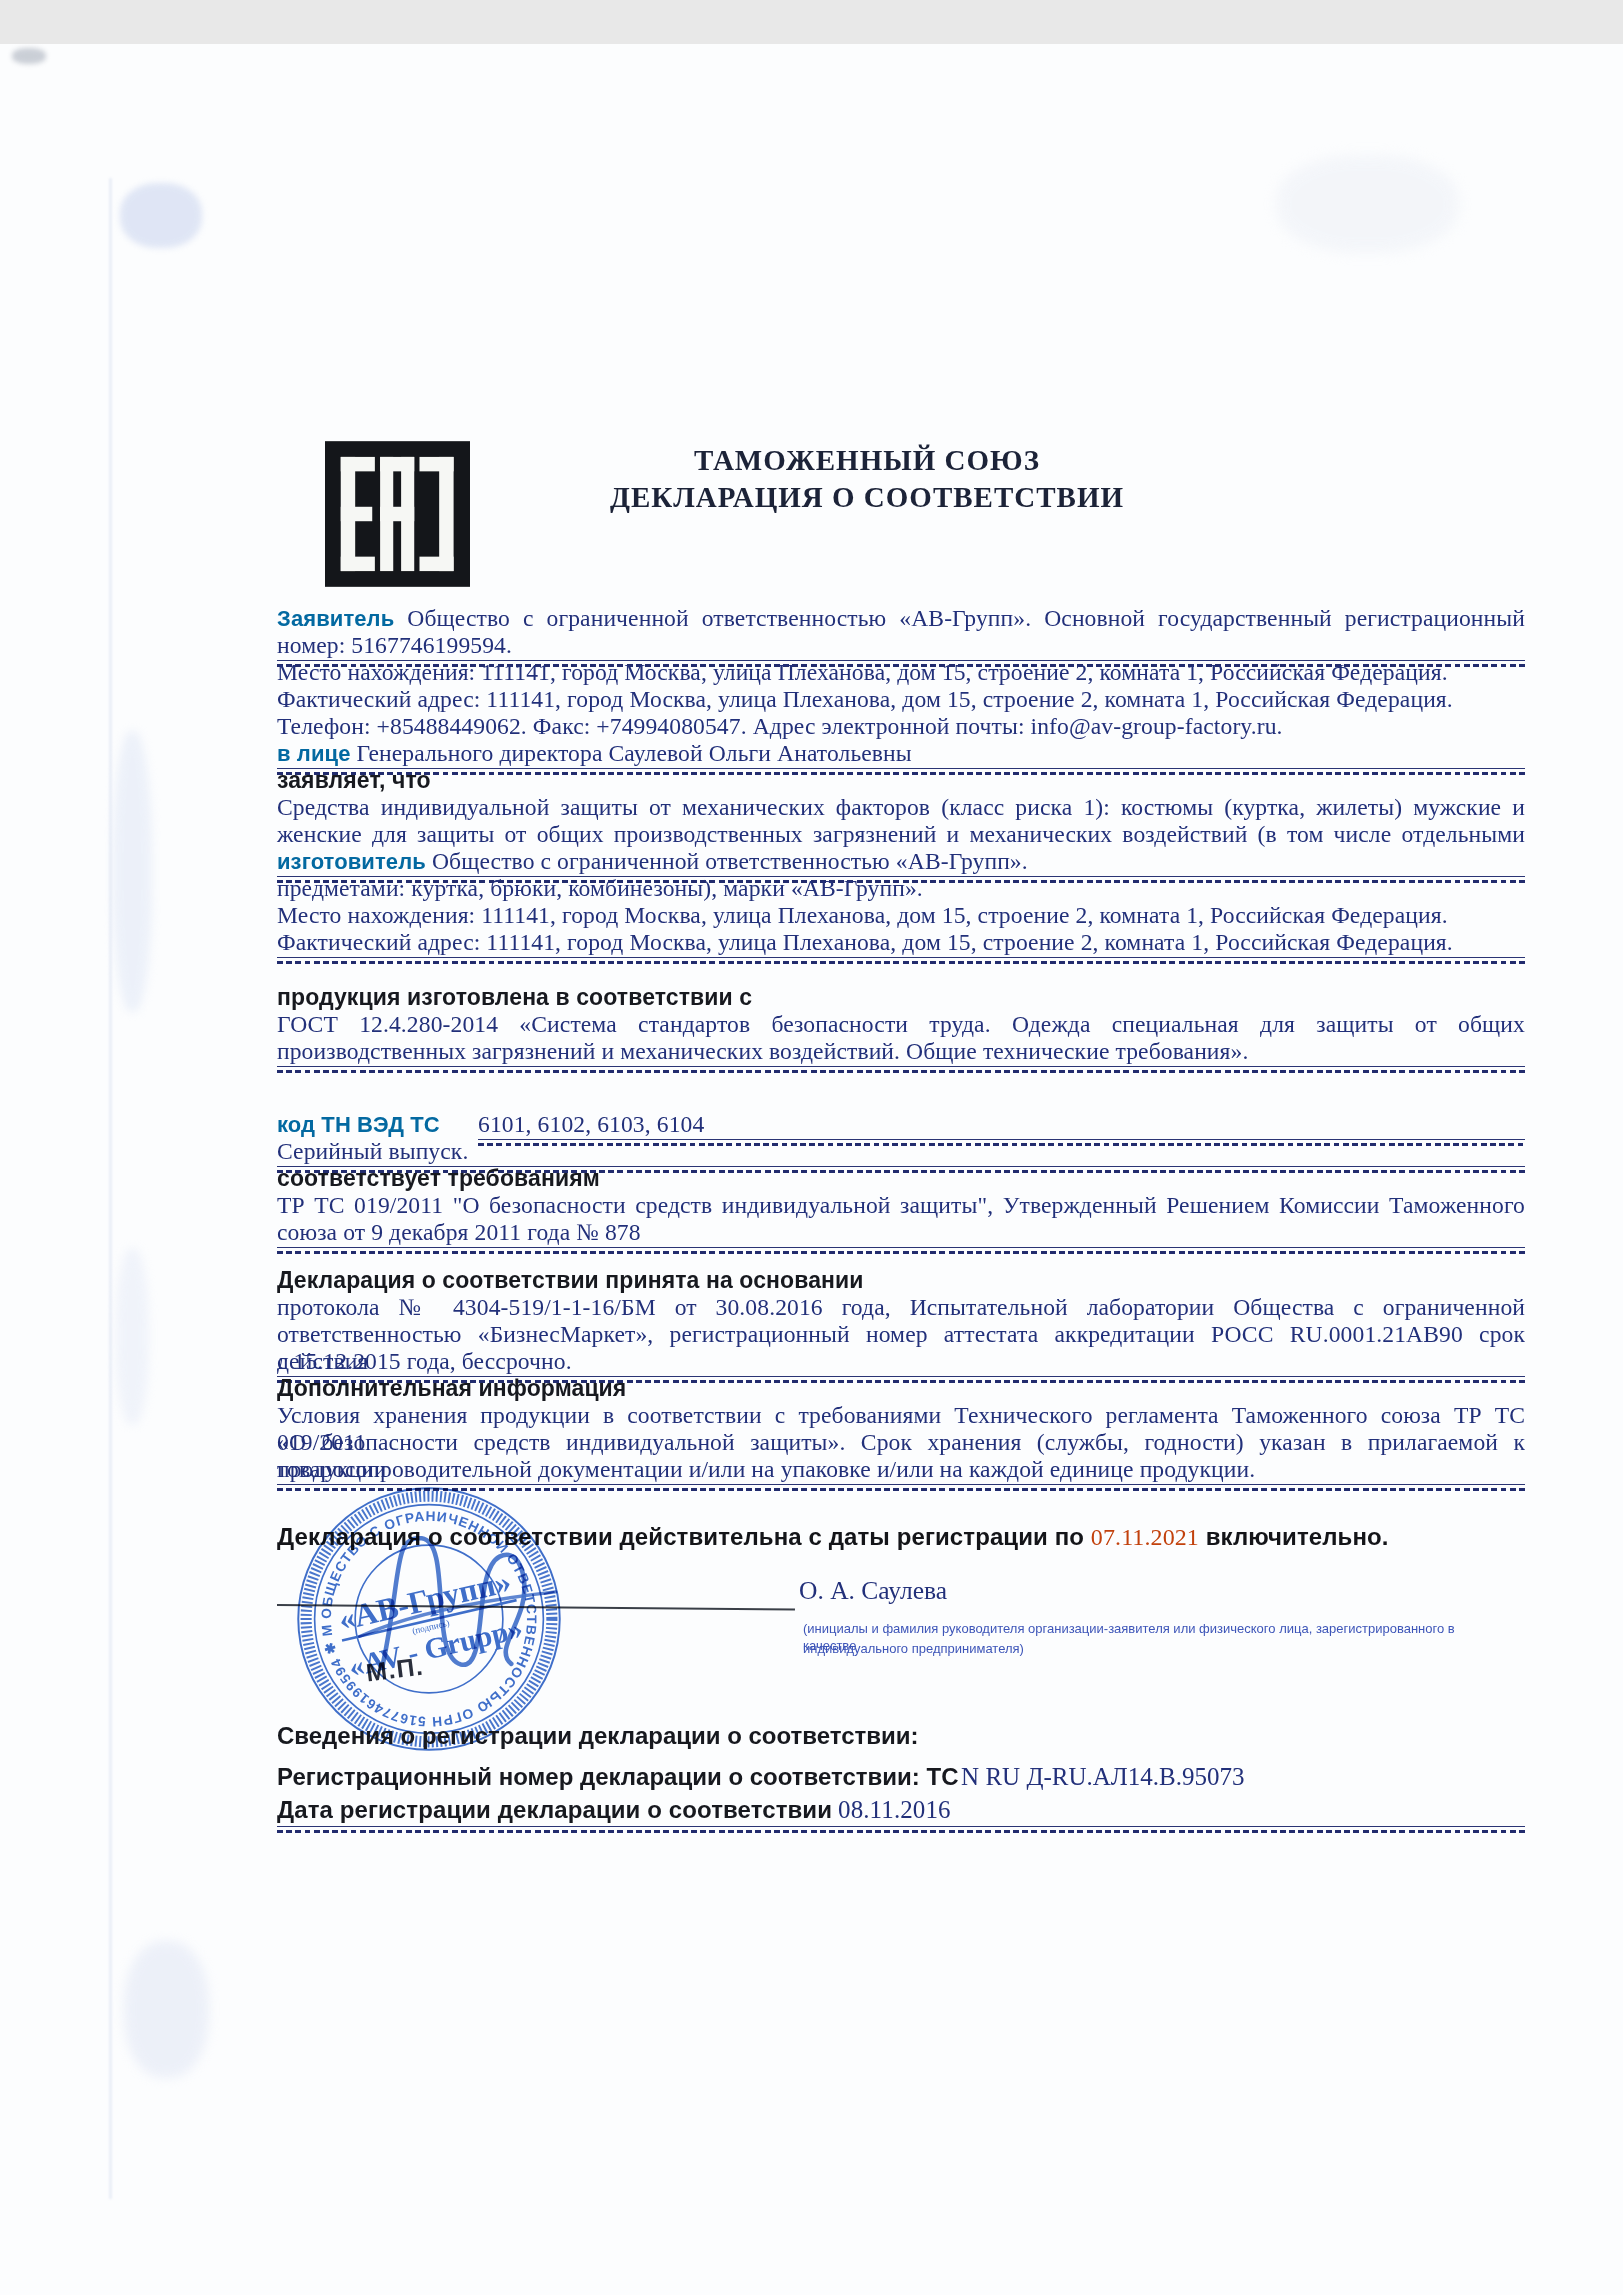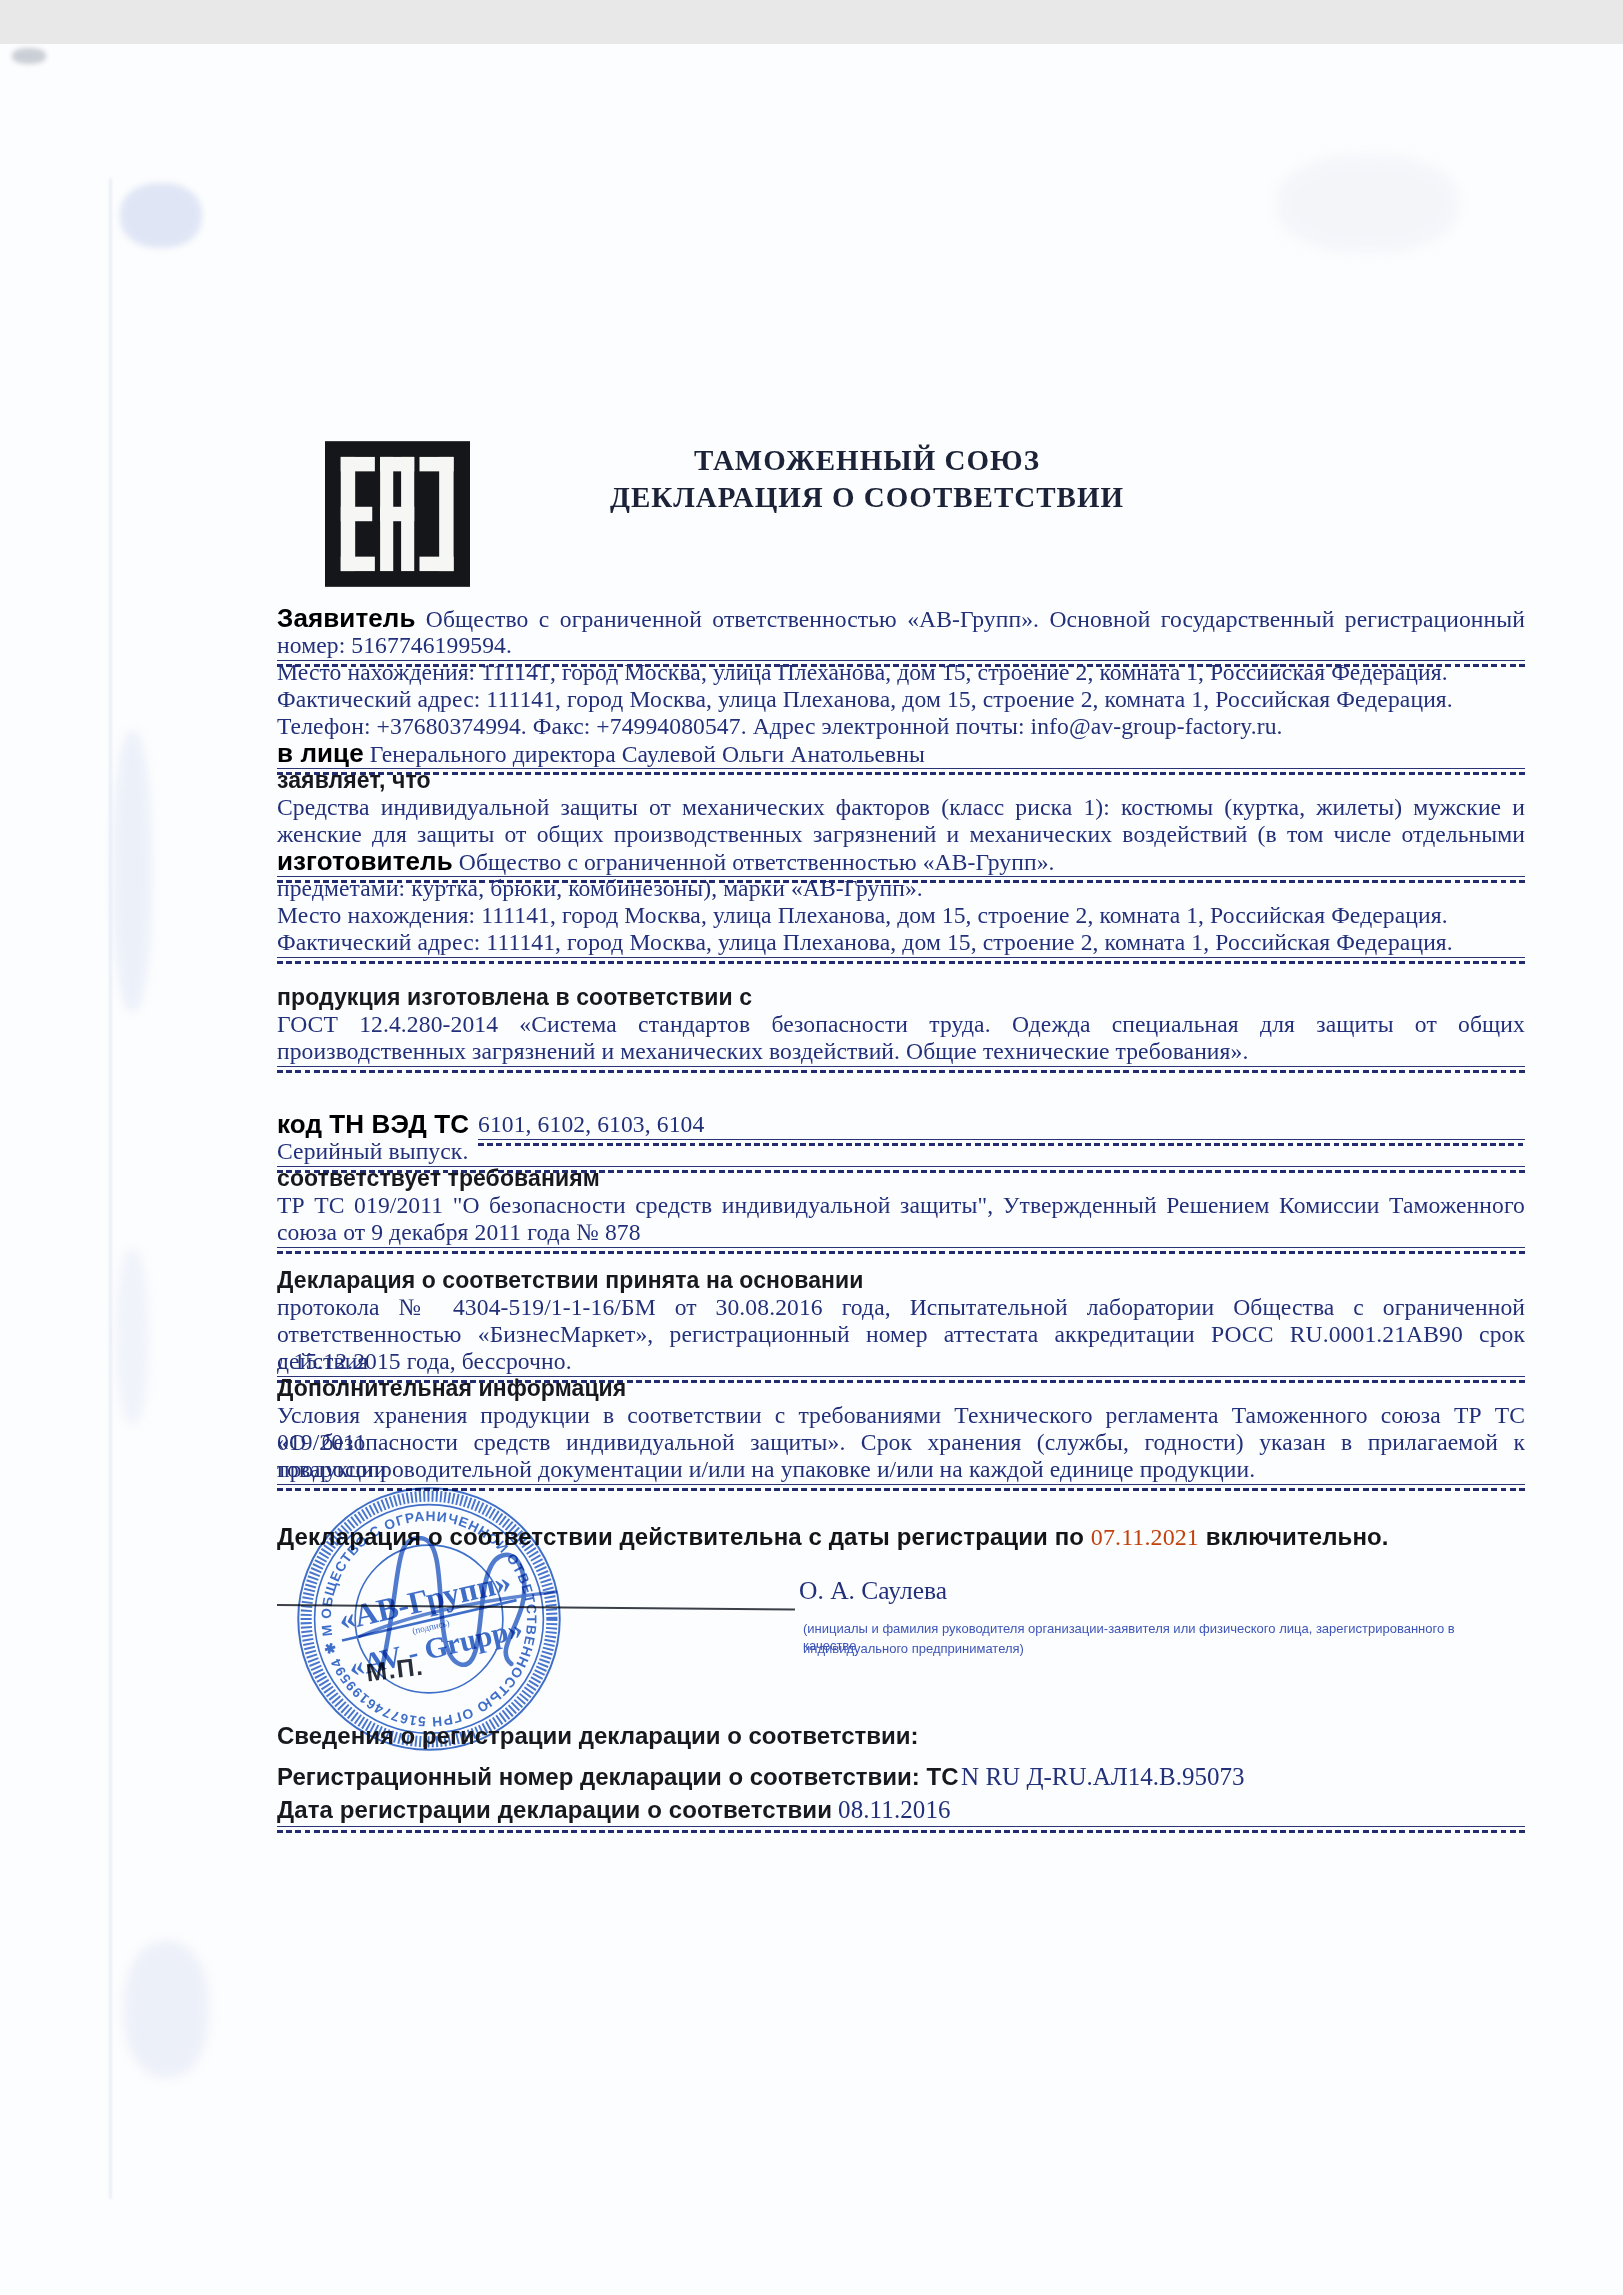--- a/index.html
+++ b/index.html
@@ -11,21 +11,21 @@
   .bottom-rule{position:absolute;left:23.6px;top:2278px;width:1577px;height:2px;background:#80857c;opacity:.85;}
   .bottom-rule-dark{position:absolute;left:298px;top:2278px;width:674px;height:2px;background:#676c62;}
   
   .eac{position:absolute;left:325px;top:396px;width:145px;height:148px;}
   .title{position:absolute;left:507px;top:398px;width:720px;text-align:center;
          font-weight:bold;font-size:29px;line-height:37px;color:#1c2338;letter-spacing:1px;}
   
   .doc{position:absolute;left:277px;top:561px;width:1248px;color:#22307a;}
   .ln{position:relative;height:27px;line-height:27px;font-size:23.6px;letter-spacing:0.1px;white-space:nowrap;}
   .just{white-space:normal;text-align:justify;text-align-last:justify;}
-  .lbl{font-family:"Liberation Sans","DejaVu Sans",sans-serif;font-weight:700;color:#000000;font-size:26px;}
+  .lbl{font-family:"Liberation Sans","DejaVu Sans",sans-serif;font-weight:700;color:#0369a1;font-size:22px;}
   .slabel{font-family:"Liberation Sans","DejaVu Sans",sans-serif;font-weight:700;color:#17191f;font-size:23px;}
   .big{font-family:"Liberation Sans","DejaVu Sans",sans-serif;font-weight:700;color:#141519;font-size:24px;height:30px;line-height:30px;}
   .big .date{font-family:"Liberation Serif","DejaVu Serif",serif;font-weight:400;color:#c2410c;}
   .ruled::before{content:'';position:absolute;left:0;right:0;bottom:-2px;border-bottom:1.3px solid #2a3474;}
   .ruled::after{content:'';position:absolute;left:0;right:0;bottom:-8.5px;height:3.3px;
       background-image:repeating-linear-gradient(90deg,#222c6e 0 5.9px,transparent 5.9px 9.2px);
       background-size:100% 3.3px;background-repeat:repeat-x;}
   .flexln{display:flex;}
   .lbl-fixed{width:201px;flex:none;}
   .fill{flex:1;position:relative;}
@@ -82,21 +82,21 @@
   <div class="title">
     <div>ТАМОЖЕННЫЙ СОЮЗ</div>
     <div>ДЕКЛАРАЦИЯ О СООТВЕТСТВИИ</div>
   </div>
 
   <div class="doc">
     <div class="ln just"><span class="lbl">Заявитель</span> <span>Общество с ограниченной ответственностью «АВ-Групп».  Основной государственный регистрационный</span></div>
     <div class="ln ruled"><span>номер: 5167746199594.</span></div>
     <div class="ln">Место нахождения: 111141, город Москва, улица Плеханова, дом 15, строение 2, комната 1, Российская Федерация.</div>
     <div class="ln">Фактический адрес: 111141, город Москва, улица Плеханова, дом 15, строение 2, комната 1, Российская Федерация.</div>
-    <div class="ln">Телефон: +37680374994. Факс: +74994080547. Адрес электронной почты: info@av-group-factory.ru.</div>
+    <div class="ln">Телефон: +85488449062. Факс: +74994080547. Адрес электронной почты: info@av-group-factory.ru.</div>
     <div class="ln ruled"><span class="lbl">в лице</span> <span>Генерального директора Саулевой Ольги Анатольевны</span></div>
     <div class="ln"><span class="slabel">заявляет, что</span></div>
     <div class="ln just">Средства индивидуальной защиты от механических факторов (класс риска 1): костюмы (куртка, жилеты) мужские и</div>
     <div class="ln just">женские для защиты от общих производственных загрязнений и механических воздействий (в том числе отдельными</div>
     <div class="ln ruled"><span class="lbl">изготовитель</span> <span>Общество с ограниченной ответственностью «АВ-Групп».</span></div>
     <div class="ln">предметами: куртка, брюки, комбинезоны), марки «АВ-Групп».</div>
     <div class="ln">Место нахождения: 111141, город Москва, улица Плеханова, дом 15, строение 2, комната 1, Российская Федерация.</div>
     <div class="ln ruled">Фактический адрес: 111141, город Москва, улица Плеханова, дом 15, строение 2, комната 1, Российская Федерация.</div>
 
     <div class="ln gap-s"><span class="slabel">продукция изготовлена в соответствии с</span></div>

